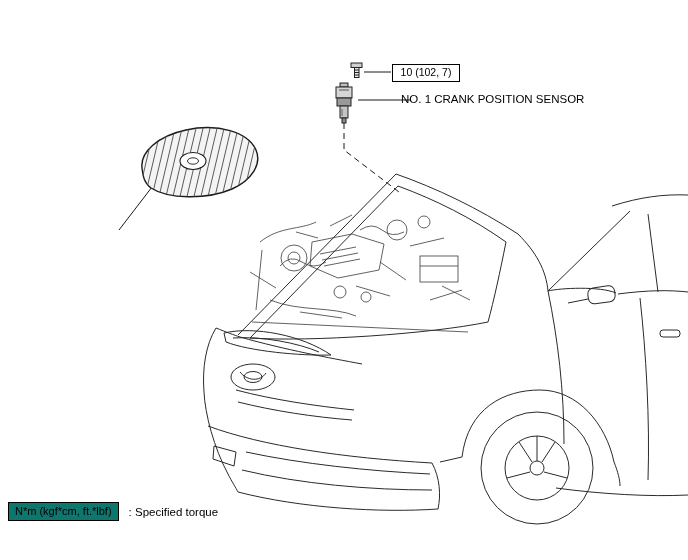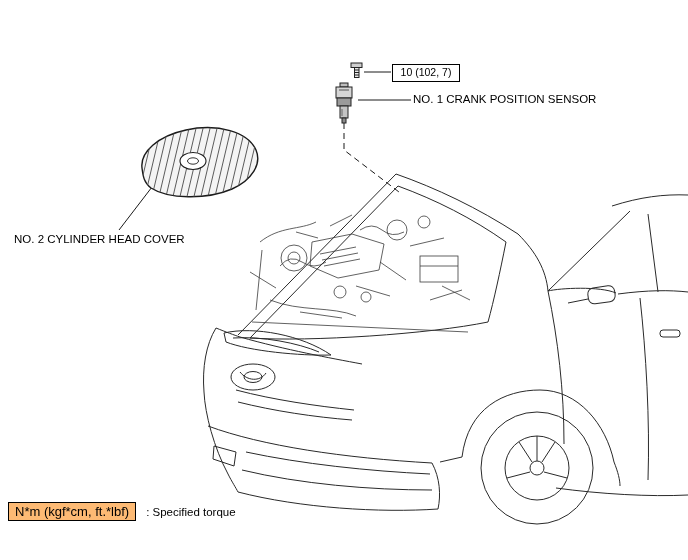--- a/index.html
+++ b/index.html
@@ -40,31 +40,31 @@
   }
   .legend {
     position: absolute;
     left: 8px; top: 502px;
     display: flex;
     align-items: center;
   }
   .legend .unit-box {
     border: 1px solid #000;
     padding: 2px 6px;
-    font-size: 13px;
+    font-size: 11px;
     line-height: 13px;
     white-space: nowrap;
-    background: #fdba74;
+    background: #0f766e;
   }
   .legend .legend-text {
     font-size: 11.5px;
     margin-left: 10px;
     white-space: nowrap;
   }
-  .sensor-label { left: 413px; top: 92px; }
+  .sensor-label { left: 401px; top: 92px; }
   .cover-label  { left: 14px;  top: 232px; }
 </style>
 </head>
 <body>
 
 <div class="canvas">
 
   <svg class="art" viewBox="0 0 688 560">
 
     <g stroke="#1a1a1a" stroke-width="1" fill="none">
@@ -216,20 +216,19 @@
       <path d="M356 286 L390 296"></path>
       <path d="M296 232 L318 238"></path>
       <path d="M442 286 L470 300"></path>
     </g>
   </svg>
 
   <div class="callout-box torque-box">10 (102, 7)</div>
 
   <div class="label sensor-label">NO. 1 CRANK POSITION SENSOR</div>
 
-  <div class="label cover-label">NO. 2 CYLINDER HEAD COVER</div>
 
   <div class="legend">
     <span class="unit-box">N*m (kgf*cm, ft.*lbf)</span>
     <span class="legend-text">: Specified torque</span>
   </div>
 
 </div>
 
 </body></html>

